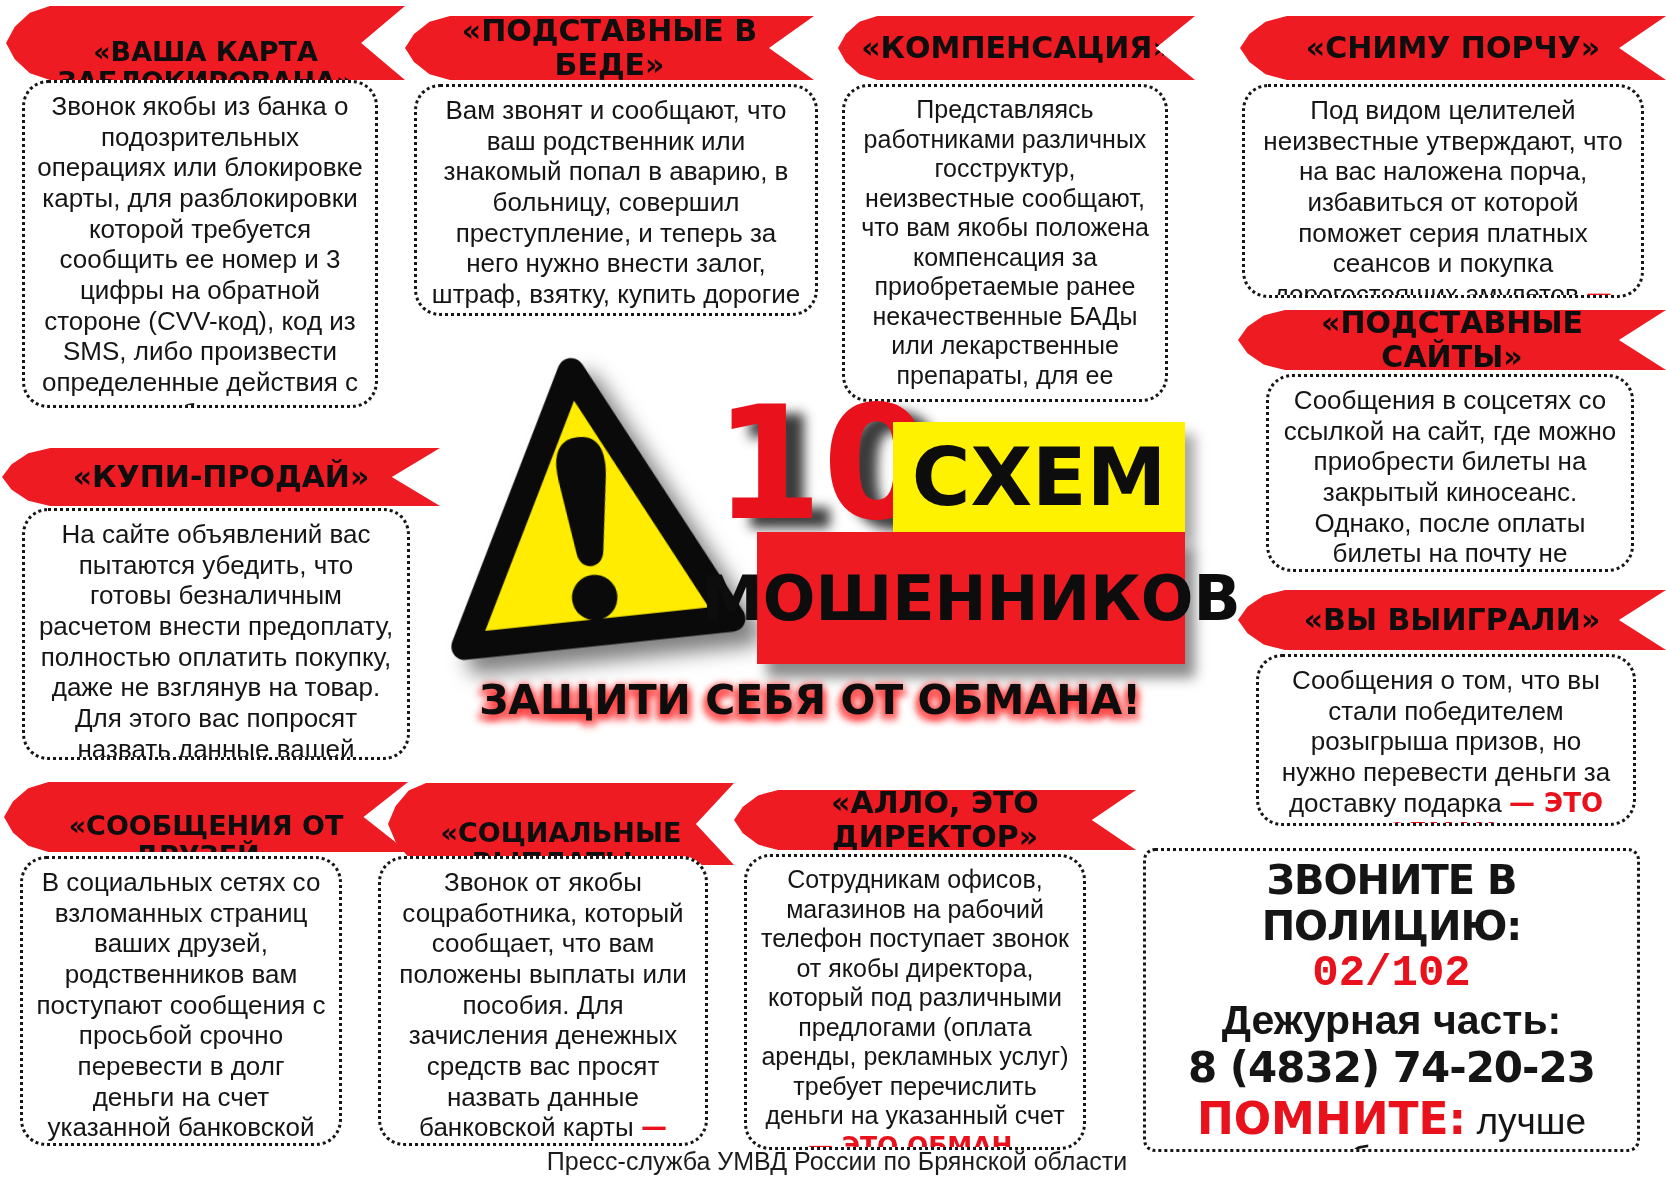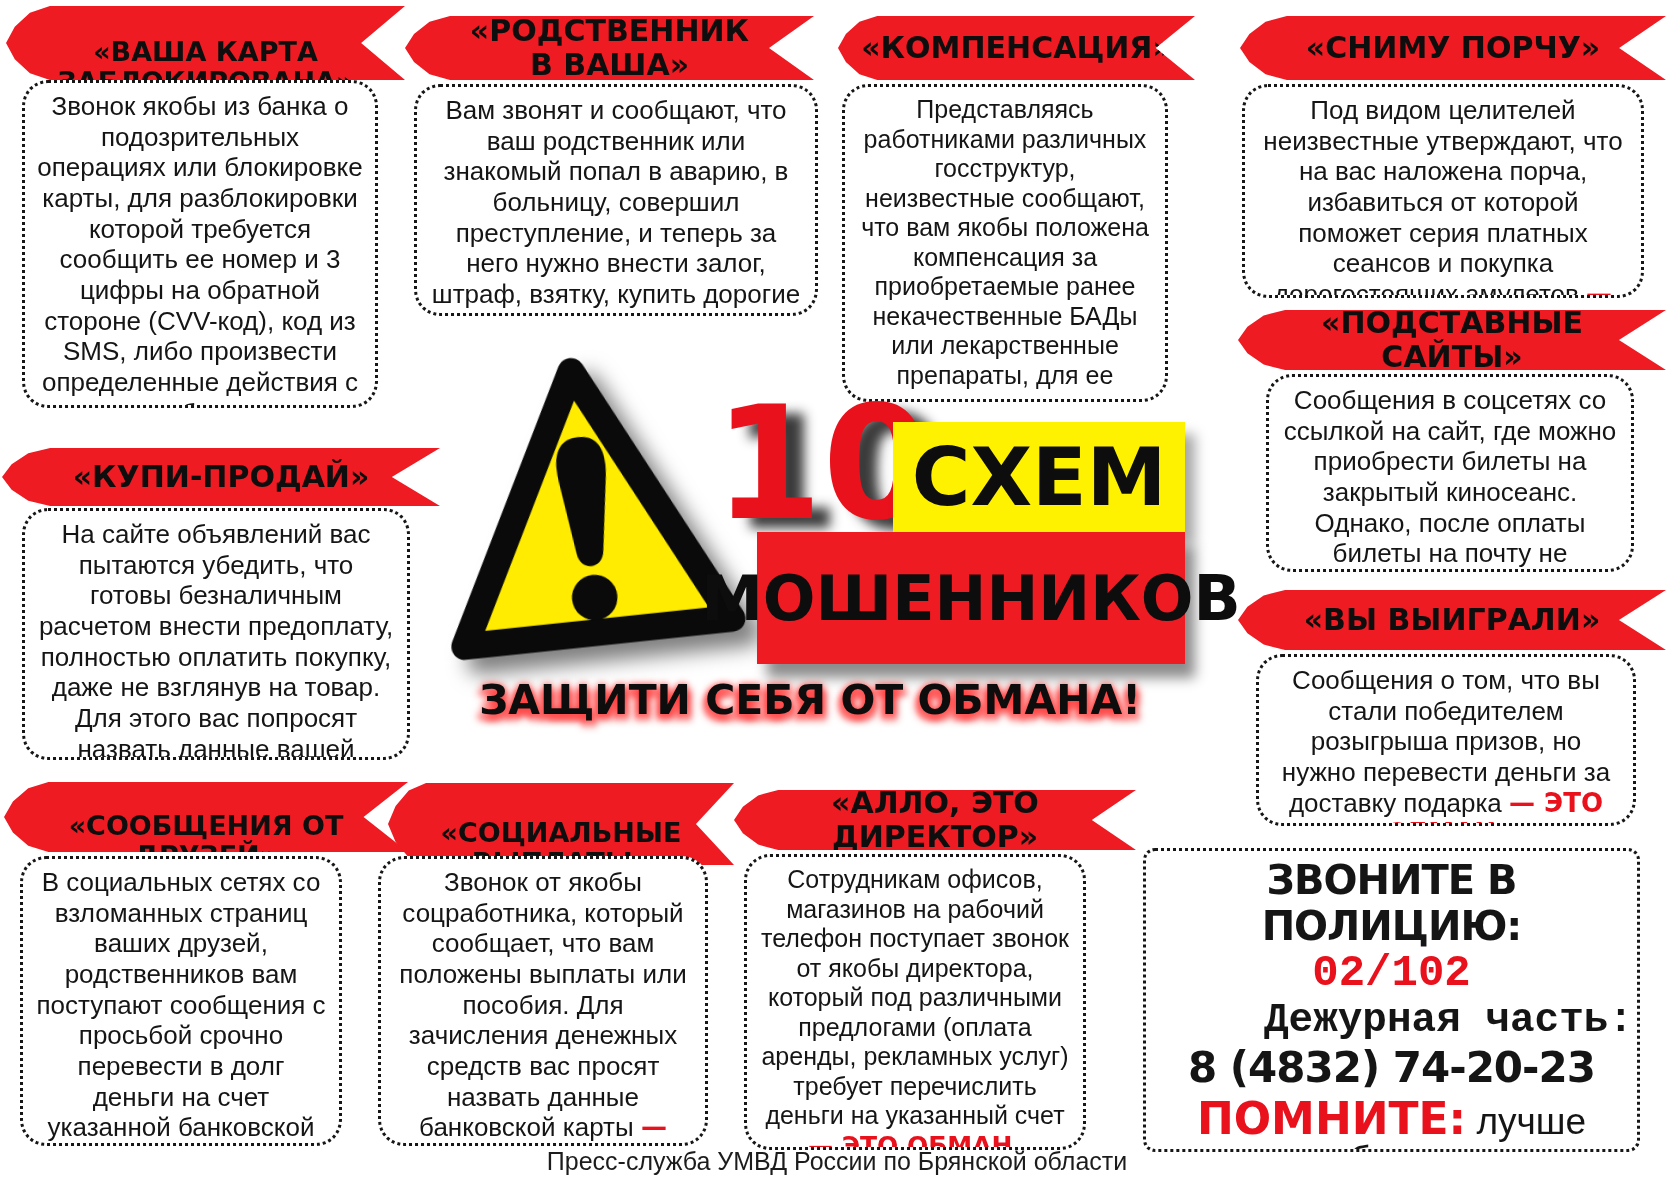--- a/index.html
+++ b/index.html
@@ -61,21 +61,21 @@
     margin-top:12px;
   }
   
   #police{
     position:absolute;left:1143px;top:848px;width:497px;height:304px;
     border:3px dotted #161616;border-radius:12px;box-sizing:border-box;
     text-align:center;padding:6px 4px;overflow:hidden;
   }
   #police .t1{font-family:var(--comic);font-weight:700;font-size:40px;letter-spacing:-1px;line-height:1.15;}
   #police .t2{font-family:Liberation Mono, monospace;font-weight:700;font-size:44px;color:var(--alert);line-height:1.1;}
-  #police .t3{font-family:Liberation Mono, monospace;font-weight:700;font-size:41px;line-height:1.15;text-align:right;}
+  #police .t3{font-family:Liberation Sans, sans-serif;font-weight:700;font-size:41px;line-height:1.15;}
   #police .t4{font-family:var(--comic);font-weight:700;font-size:42px;letter-spacing:-1px;line-height:1.1;}
   #police .remember{margin-top:6px;font-size:37px;line-height:1.0;}
   #police .rl{font-family:var(--comic);font-weight:700;font-size:44px;color:var(--alert);}
   
   #credit{position:absolute;left:4px;top:1147px;width:100%;text-align:center;font-size:25px;color:#1c1c1c;}
   
   #rb1{left:6px;top:6px;width:399px;height:74px}
   #bx1{left:22px;top:80px;width:356px;height:328px}
   #rb2{left:405px;top:16px;width:409px;height:64px}
   #bx2{left:414px;top:84px;width:404px;height:232px}
@@ -98,21 +98,21 @@
 </style>
 </head>
 <body>
 
 <div id="poster">
 
   <div class="rb twoline" id="rb1">
       <span class="lbl">«ВАША КАРТА ЗАБЛОКИРОВАНА»</span>
     </div>
   <div class="rb" id="rb2">
-      <span class="lbl">«РОДСТВЕННИК В ВАША»</span>
+      <span class="lbl">«ПОДСТАВНЫЕ В БЕДЕ»</span>
     </div>
   <div class="rb" id="rb3">
       <span class="lbl">«КОМПЕНСАЦИЯ»</span>
     </div>
   <div class="rb" id="rb4">
       <span class="lbl">«СНИМУ ПОРЧУ»</span>
     </div>
   <div class="rb" id="rb5">
       <span class="lbl">«ПОДСТАВНЫЕ САЙТЫ»</span>
     </div>

